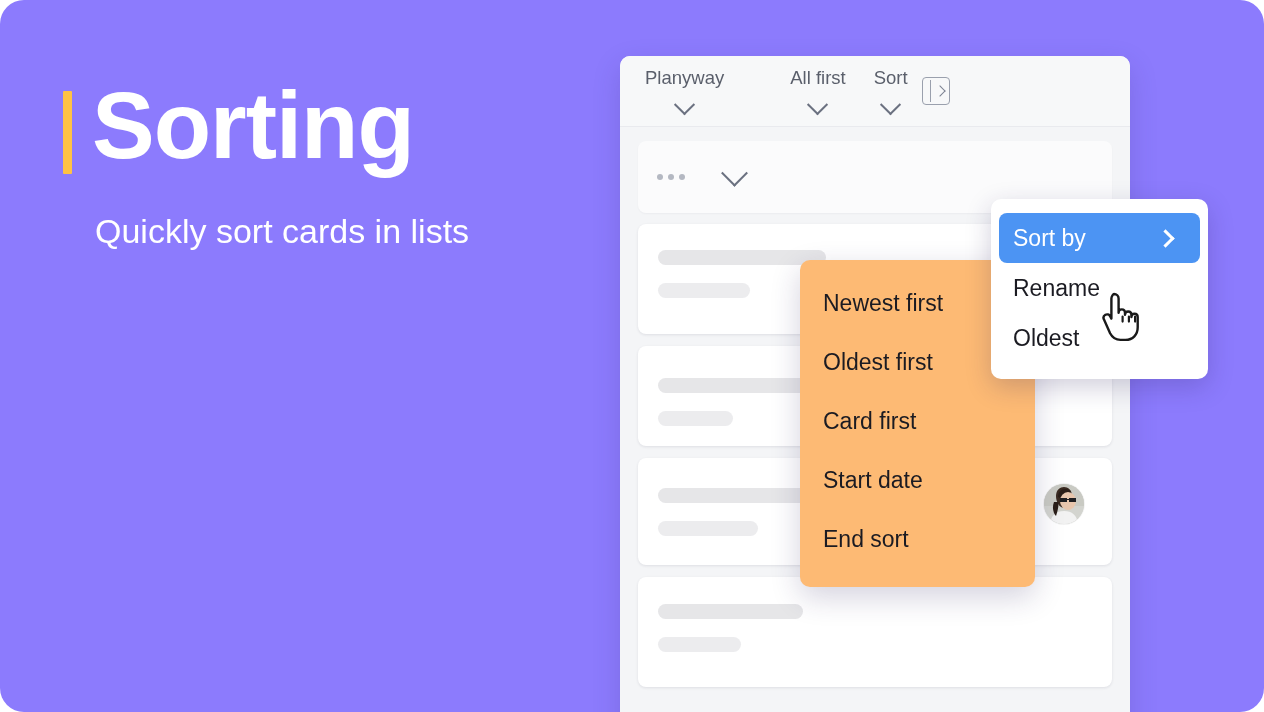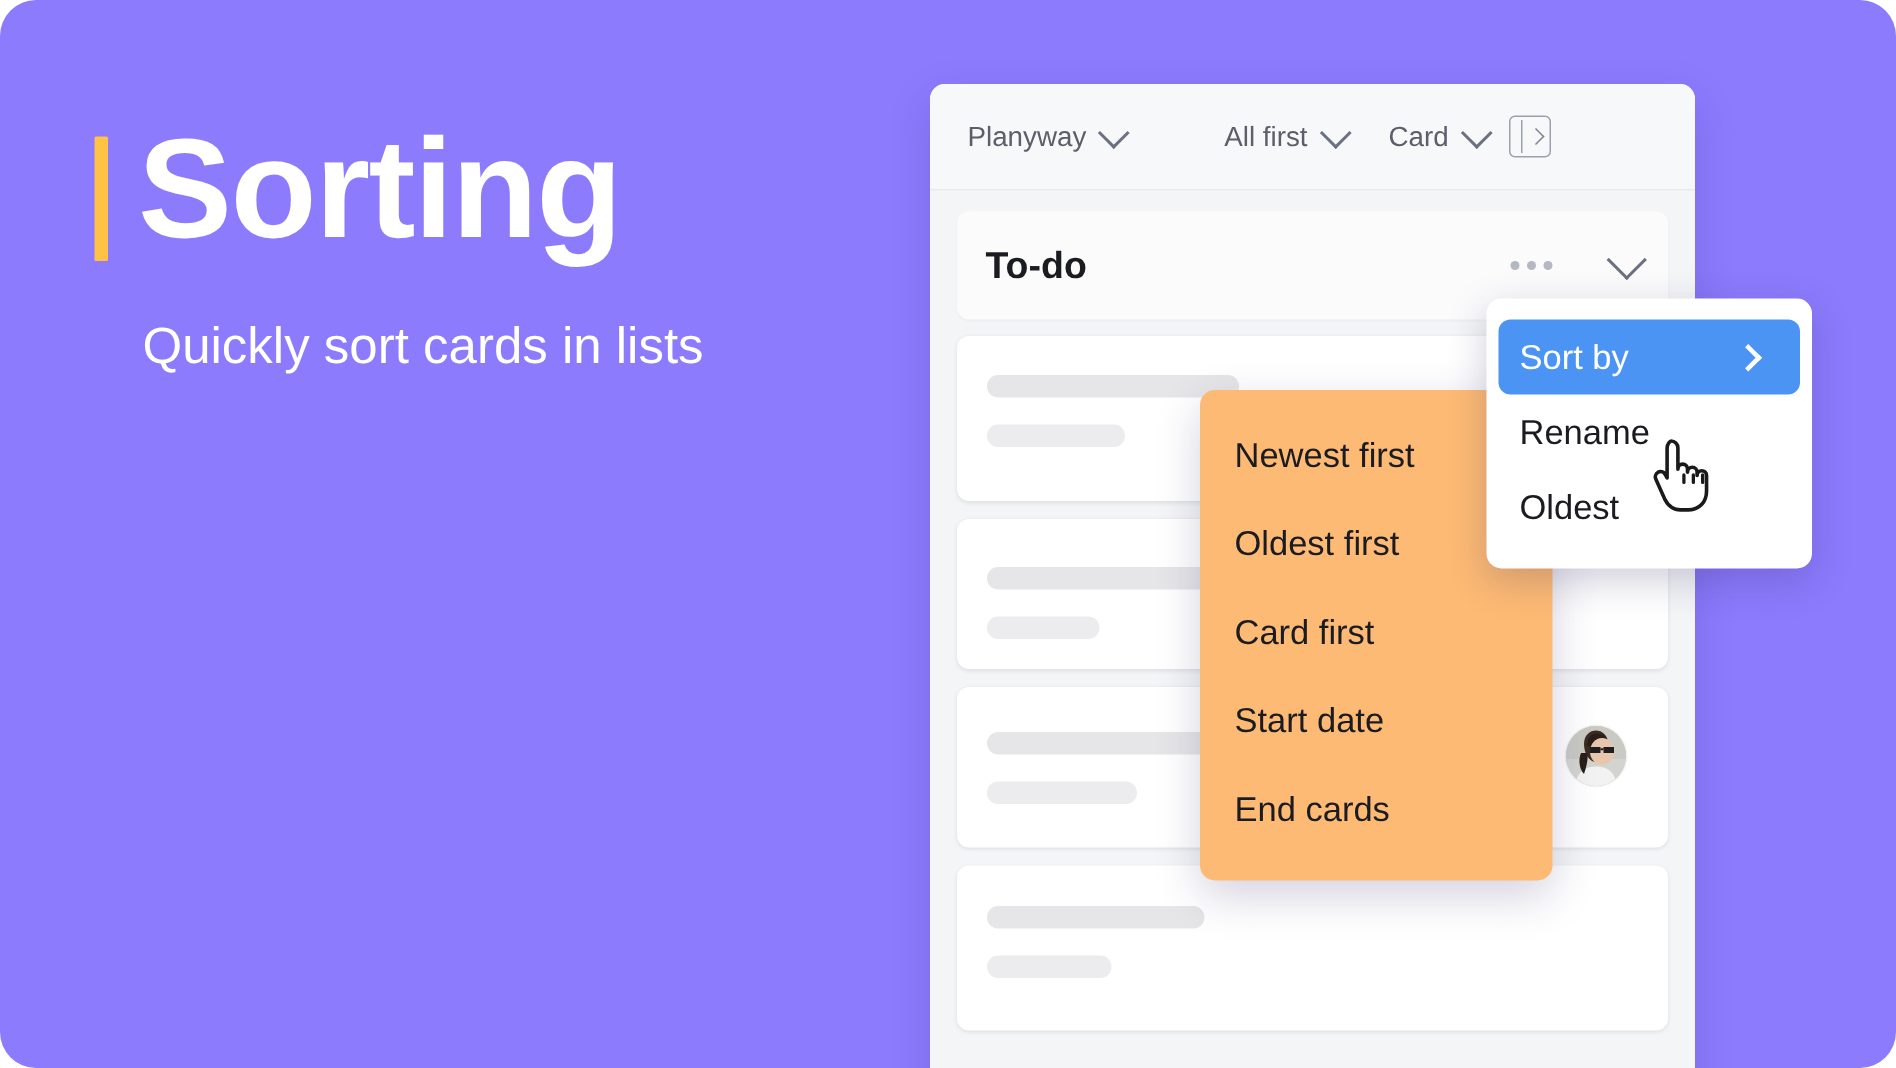--- a/index.html
+++ b/index.html
@@ -79,20 +79,21 @@
     box-sizing: border-box;
   }
   .topbar-item {
     display: flex;
     align-items: center;
     gap: 11px;
     color: #5a5f6b;
     font-size: 18.5px;
     font-weight: 400;
     cursor: pointer;
+    flex-direction: column;
   }
   .topbar-item.gap-a { margin-right: 66px; }
   .topbar-item.gap-b { margin-right: 28px; }
   .chev-down {
     display: inline-block;
     width: 13px;
     height: 13px;
     border-right: 2px solid #6b7180;
     border-bottom: 2px solid #6b7180;
     transform: rotate(45deg) translate(-2px, -2px);
@@ -288,31 +289,30 @@
     <div class="app-topbar">
       <div class="topbar-item gap-a">
         <span>Planyway</span>
         <span class="chev-down"></span>
       </div>
       <div class="topbar-item gap-b">
         <span>All first</span>
         <span class="chev-down"></span>
       </div>
       <div class="topbar-item">
-        <span>Card</span>
+        <span>Sort</span>
         <span class="chev-down"></span>
       </div>
       <div class="panel-toggle">
         <span class="mini-chev"></span>
       </div>
     </div>
 
     <div class="list-area">
       <div class="list-header">
-        <div class="list-title">To-do</div>
         <div class="dots-icon">
           <i></i>
           <i></i>
           <i></i>
         </div>
         <div class="header-chev"></div>
       </div>
 
       <div class="cards">
 
@@ -360,21 +360,21 @@
     <div class="submenu-item">
       <span>Oldest first</span>
     </div>
     <div class="submenu-item">
       <span>Card first</span>
     </div>
     <div class="submenu-item">
       <span>Start date</span>
     </div>
     <div class="submenu-item">
-      <span>End cards</span>
+      <span>End sort</span>
     </div>
   </div>
 
   <div class="context-menu">
     <div class="menu-item active">
       <span class="label">Sort by</span>
       <span class="submenu-arrow"></span>
     </div>
     <div class="menu-item">
       <span class="label">Rename</span>

